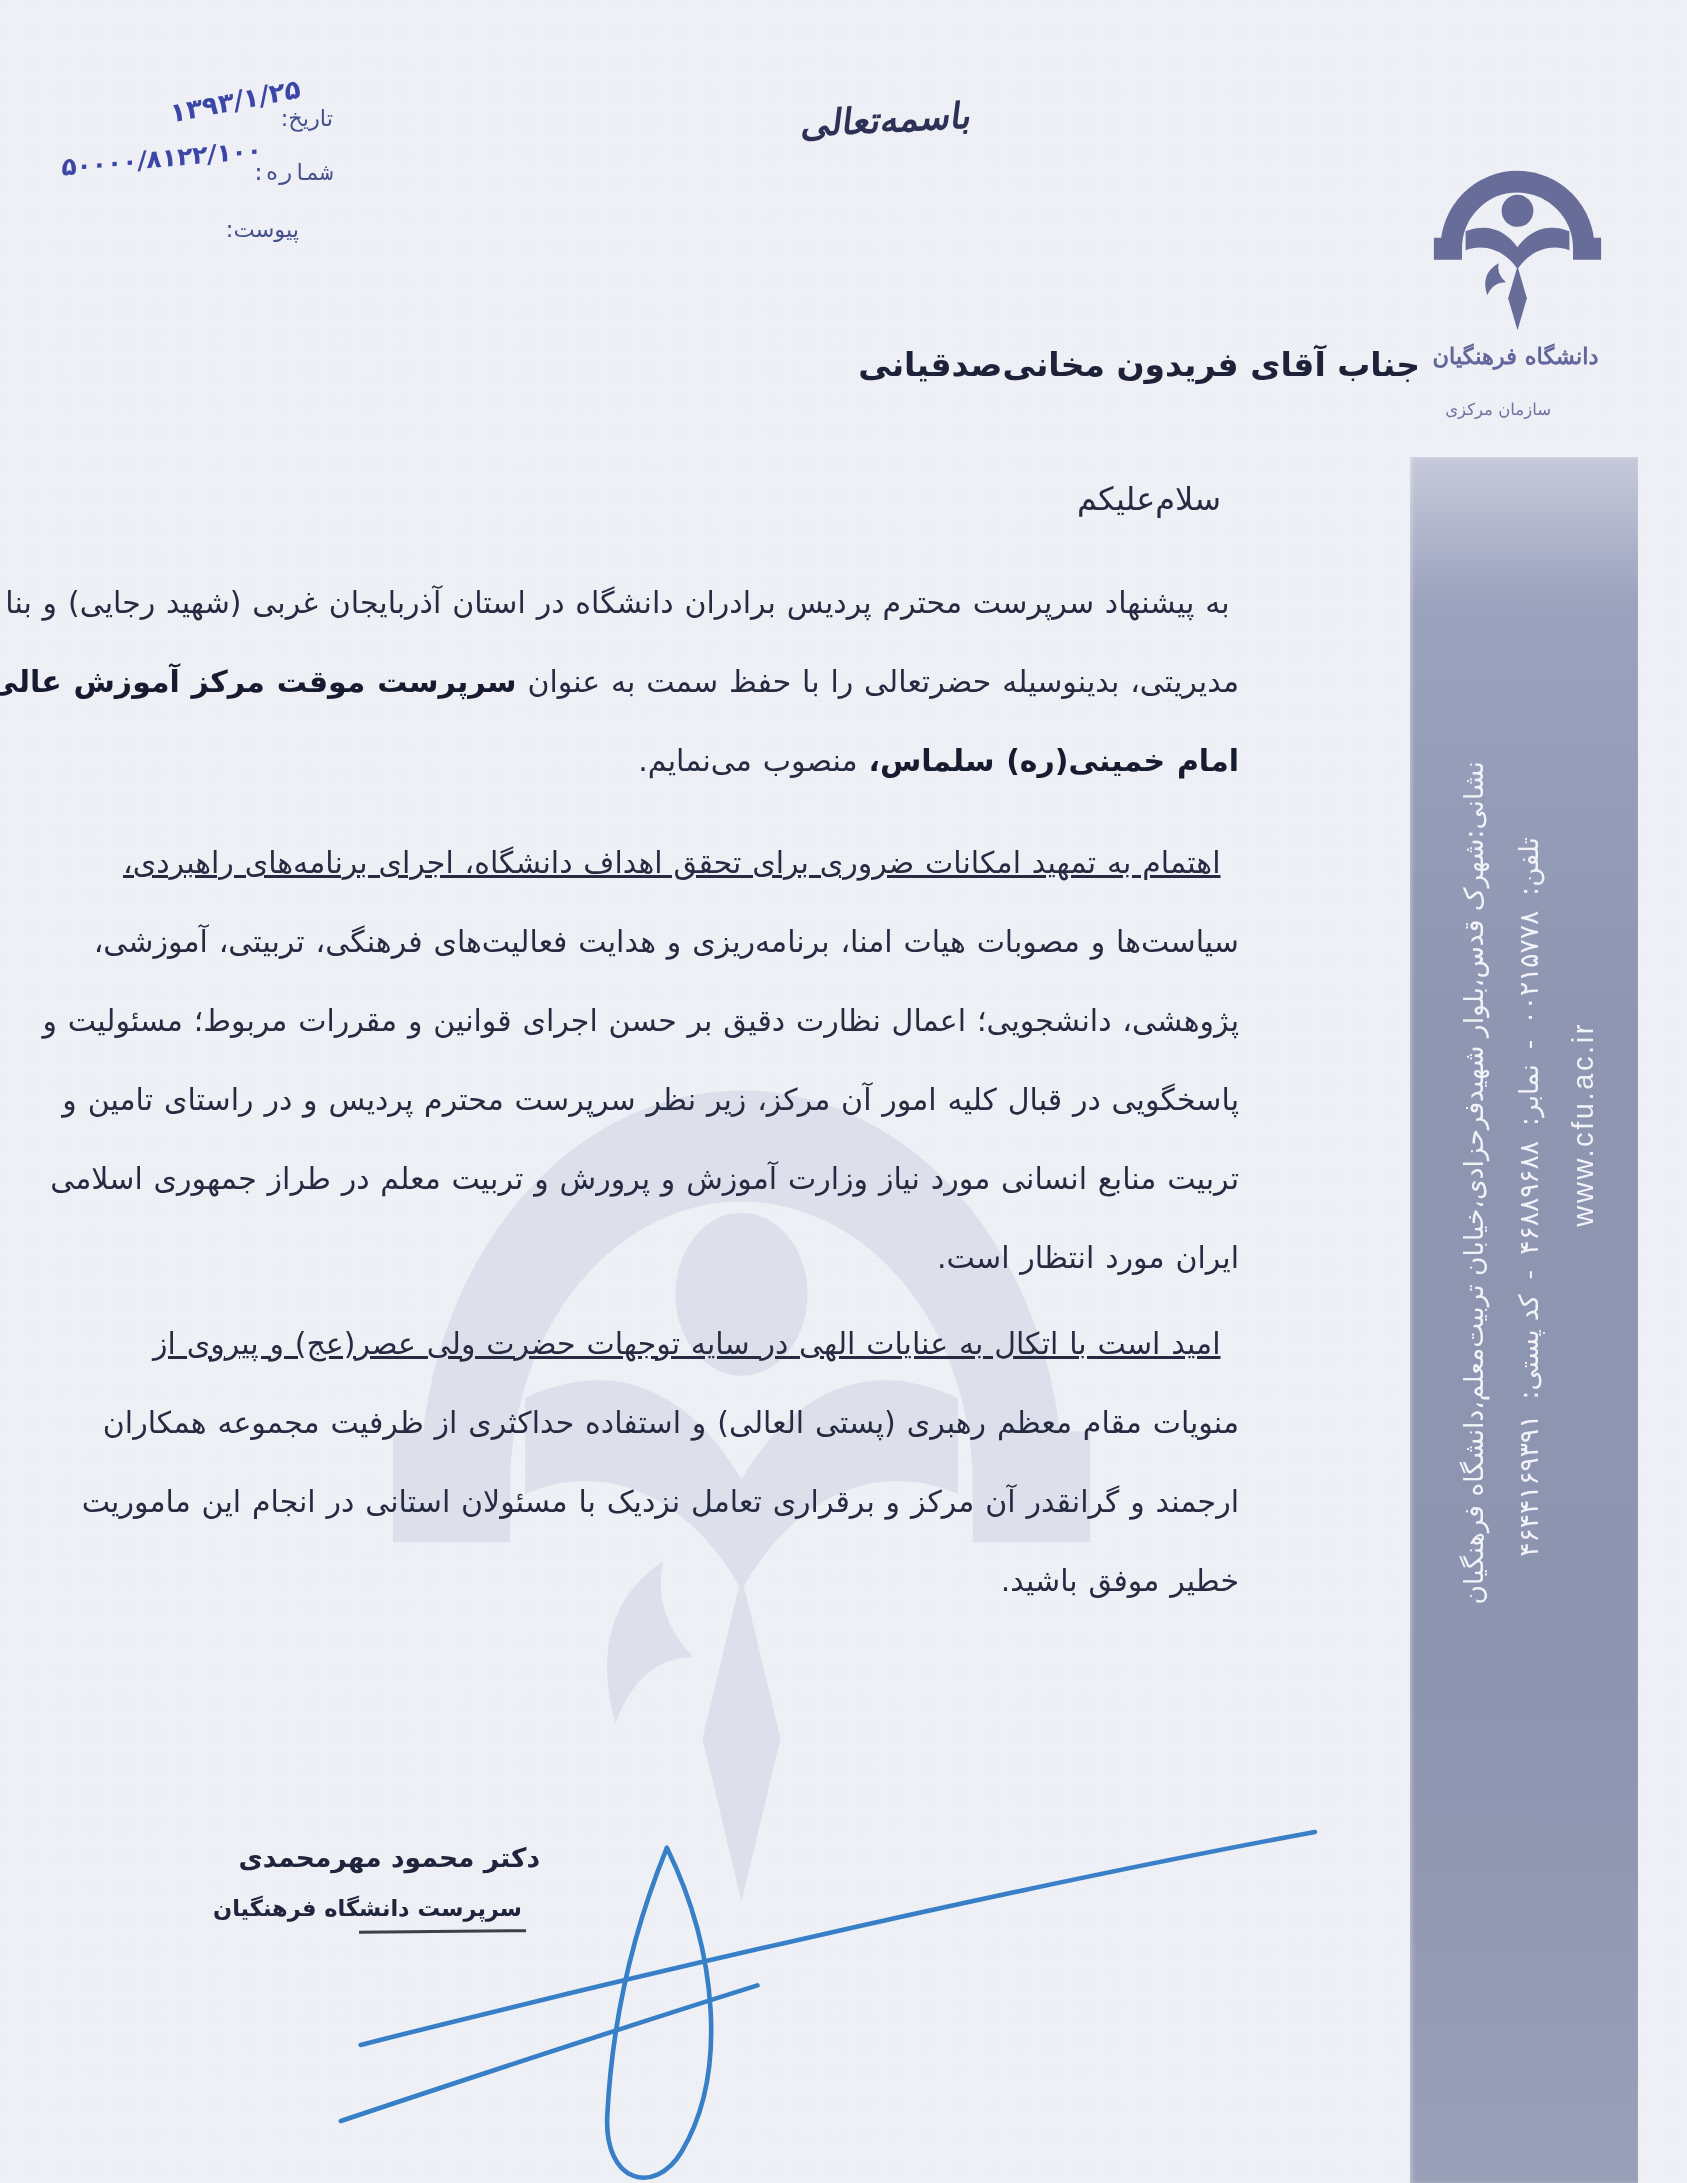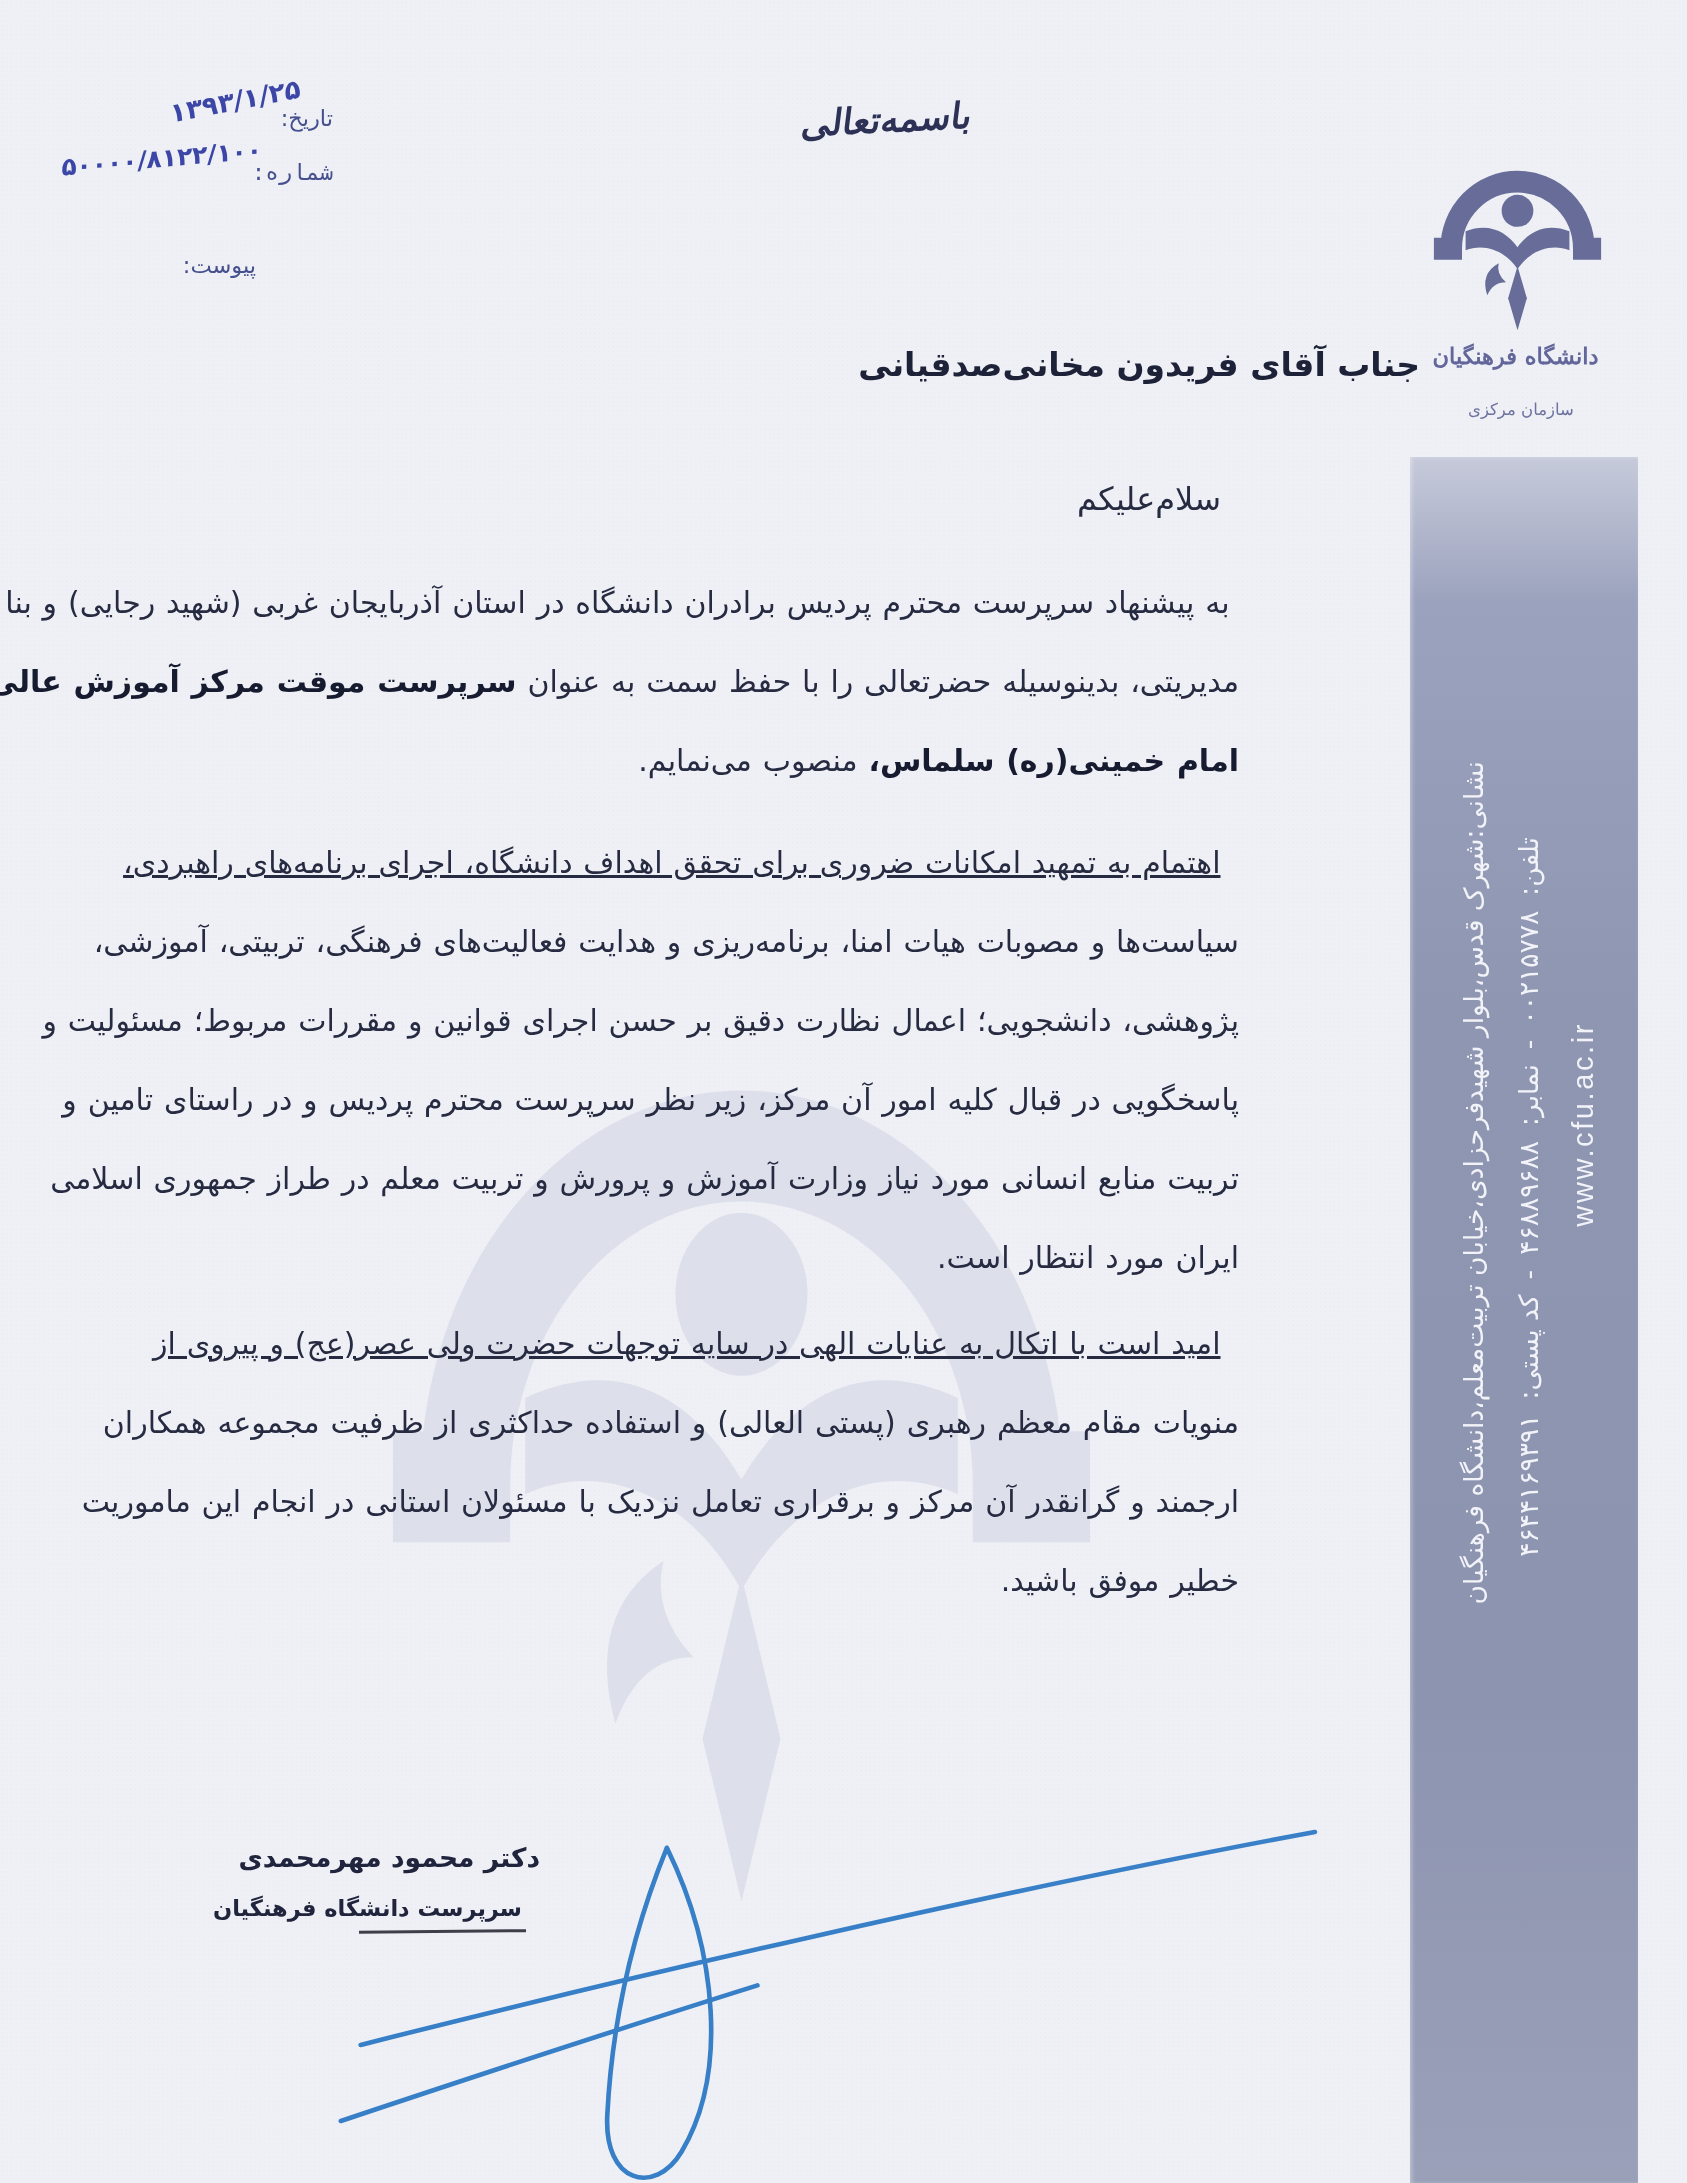--- a/index.html
+++ b/index.html
@@ -19,21 +19,21 @@
   .hand-date{right:1386px;top:85px;transform:rotate(-11deg) skewX(-6deg);}
   .hand-num{right:1426px;top:144px;transform:rotate(-5deg) skewX(-5deg);font-size:25px;}
   
   .besmellah{left:801px;top:98px;width:172px;text-align:center;
     font-size:36px;font-weight:bold;color:#2d3156;
     transform:rotate(-3deg) skewX(-10deg);font-family:"DejaVu Serif", serif;}
   
   .logo-emblem{left:1431px;top:106px;width:173px;height:233px;color:#686c99;}
   .logo-uni{left:1416px;top:343px;width:199px;text-align:center;font-size:22.5px;font-weight:bold;
     color:#62669a;font-family:"DejaVu Serif", serif;}
-  .logo-org{left:1468px;top:400px;width:199px;text-align:left;font-size:16.5px;color:#6d71a0;
+  .logo-org{left:1352px;top:400px;width:199px;text-align:right;font-size:16.5px;color:#6d71a0;
     font-family:"DejaVu Serif", serif;}
   
   .watermark{left:381px;top:761px;width:721px;height:1185px;color:#d3d7e6;opacity:.62;}
   
   .addressee{right:268px;top:345px;font-size:33px;font-weight:bold;color:#1e2238;white-space:nowrap;}
   .greeting{right:467px;top:480px;font-size:32px;color:#272b42;}
   .body{right:449px;top:563px;width:977px;font-size:30px;}
   .line{height:79px;line-height:79px;text-align:justify;text-align-last:justify;word-spacing:1.3px;white-space:nowrap;}
   .line.last{text-align:center;text-align-last:right;}
   .indent-sm{padding-right:9.3px;}
@@ -94,21 +94,21 @@
       <span>کد پستی:</span>
       <span class="flip">۱۹۳۹۶۱۴۴۶۴</span>
     </div>
     <div class="band-line band-web">www.cfu.ac.ir</div>
   </div>
 
   <div class="abs lh-label" style="right:1355px;top:103px;">تاریخ:</div>
   <div class="abs lh-value hand-date">۱۳۹۳/۱/۲۵</div>
   <div class="abs lh-label" style="right:1355px;top:159px;font-family:Liberation Mono, monospace;">شماره:</div>
   <div class="abs lh-value hand-num">۵۰۰۰۰/۸۱۲۲/۱۰۰</div>
-  <div class="abs lh-label" style="right:1432px;top:214px;margin-top:36px;">پیوست:</div>
+  <div class="abs lh-label" style="right:1389px;top:214px;">پیوست:</div>
   <div class="abs lh-value" style="right:1251px;top:214px;"></div>
 
   <div class="abs besmellah">باسمه‌تعالی</div>
 
   <svg class="abs logo-emblem" viewBox="0 0 120 160" preserveAspectRatio="none">
     <use href="#cfu-logo"></use>
   </svg>
   <div class="abs logo-uni">دانشگاه فرهنگیان</div>
   <div class="abs logo-org">سازمان مرکزی</div>
 

